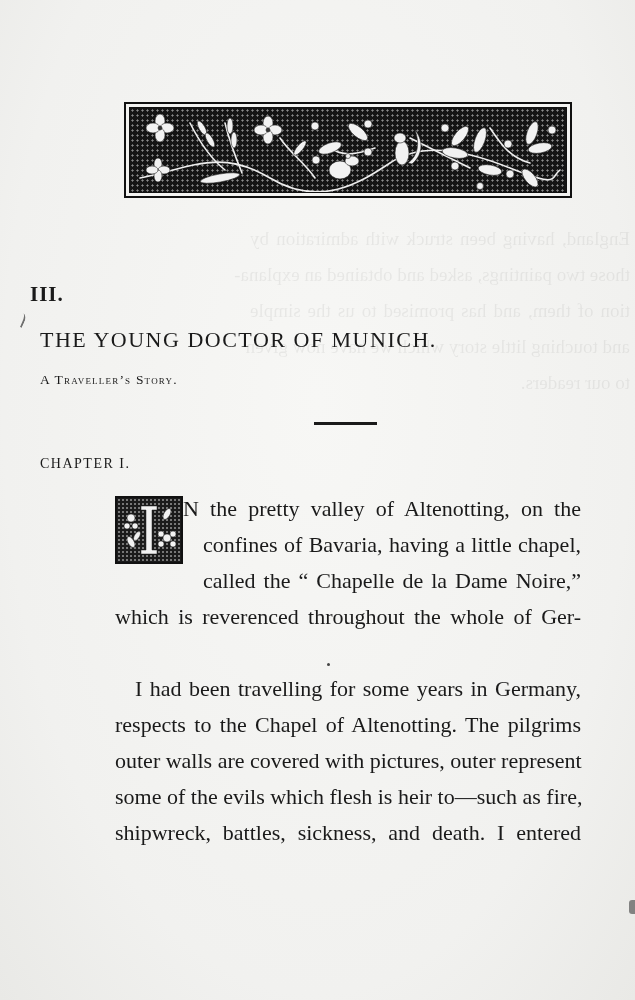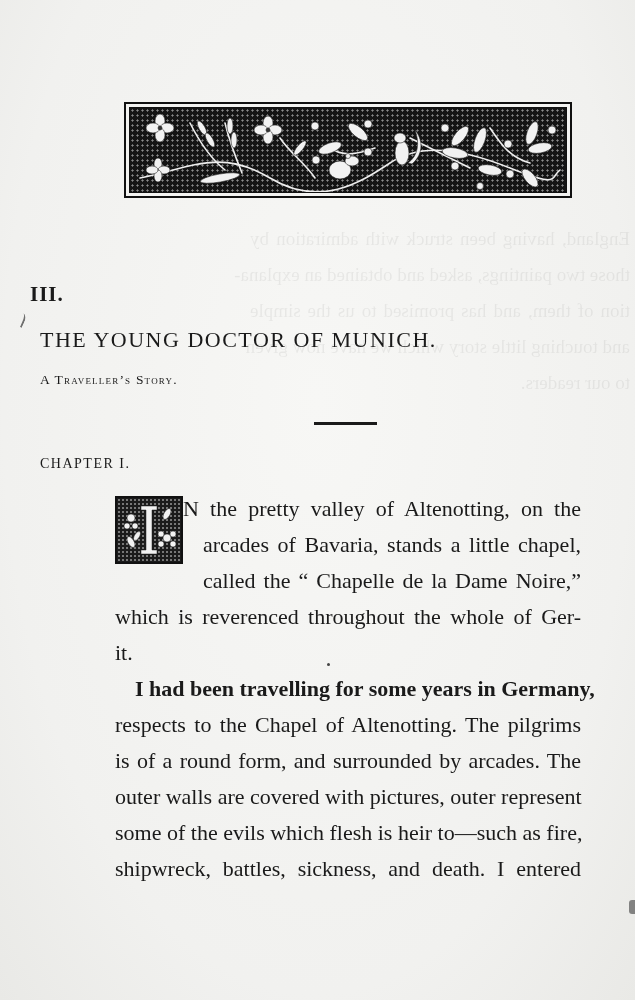--- a/index.html
+++ b/index.html
@@ -126,21 +126,21 @@
       text-align-last: left;
     }
     .line.indent-cap {
       margin-left: 88px;
     }
     .line.first-cap {
       margin-left: 68px;
     }
     .p1 { top: 491px; }
     .p2 { top: 671px; }
-    .p2 .line:first-child { padding-left: 20px; font-weight: bold; }
+    .p2 .line:first-child { padding-left: 20px; }
 
     .margin-mark {
       position: absolute;
       left: 17px;
       top: 313px;
       width: 6px;
       height: 14px;
       border-right: 2px solid #444;
       border-radius: 0 60% 0 0;
       transform: rotate(25deg);
@@ -277,28 +277,26 @@
         <circle cx="56" cy="36" r="3"></circle>
         <circle cx="44" cy="46" r="3"></circle>
         <circle cx="56" cy="46" r="3"></circle>
       </g>
       <text x="32" y="40" fill="none">I</text>
     </svg>
   </div>
 
   <div class="body-text p1">
     <span class="line first-cap">N the pretty valley of Altenotting, on the</span>
-    <span class="line indent-cap">arcades of Bavaria, stands a little chapel,</span>
+    <span class="line indent-cap">confines of Bavaria, having a little chapel,</span>
     <span class="line indent-cap">called the “ Chapelle de la Dame Noire,”</span>
     <span class="line">which is reverenced throughout the whole of Ger-</span>
-    <span class="line last">it.</span>
   </div>
 
   <div class="body-text p2">
     <span class="line">I had been travelling for some years in Germany,</span>
     <span class="line">respects to the Chapel of Altenotting.  The pilgrims</span>
-    <span class="line">is of a round form, and surrounded by arcades.  The</span>
     <span class="line">outer walls are covered with pictures, outer represent</span>
     <span class="line">some of the evils which flesh is heir to—such as fire,</span>
     <span class="line">shipwreck, battles, sickness, and death.  I entered</span>
   </div>
 
 </div>
 
 </body></html>

